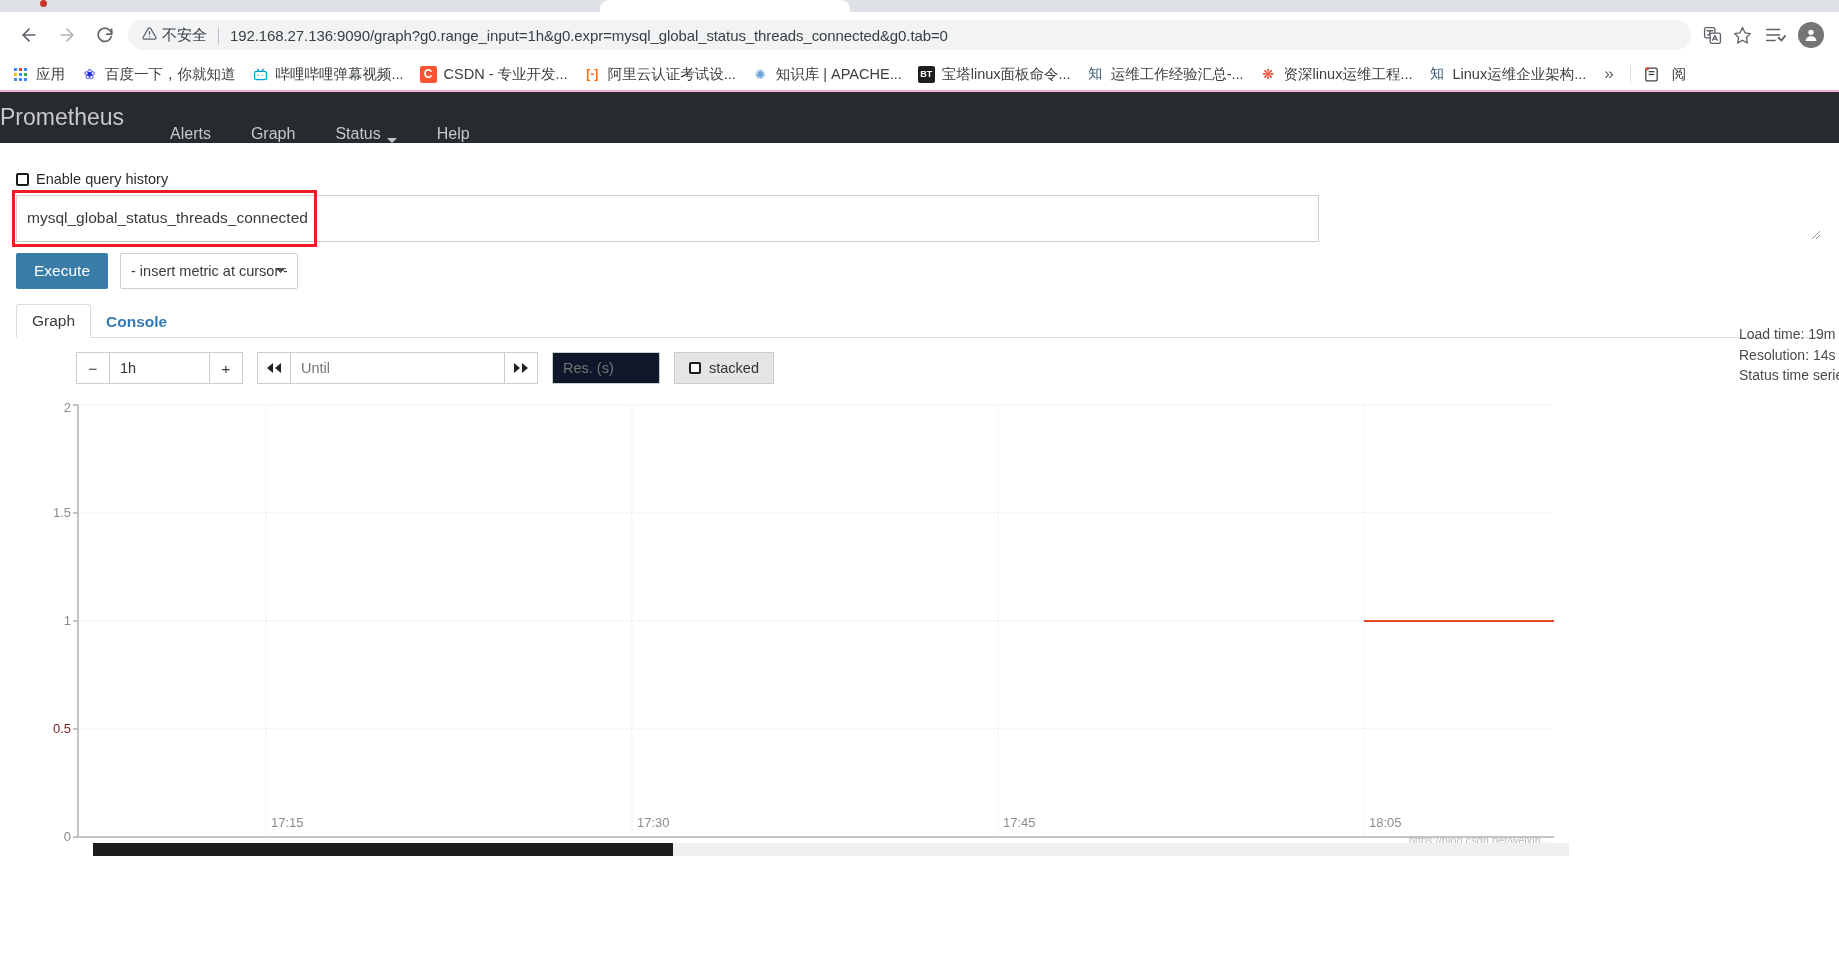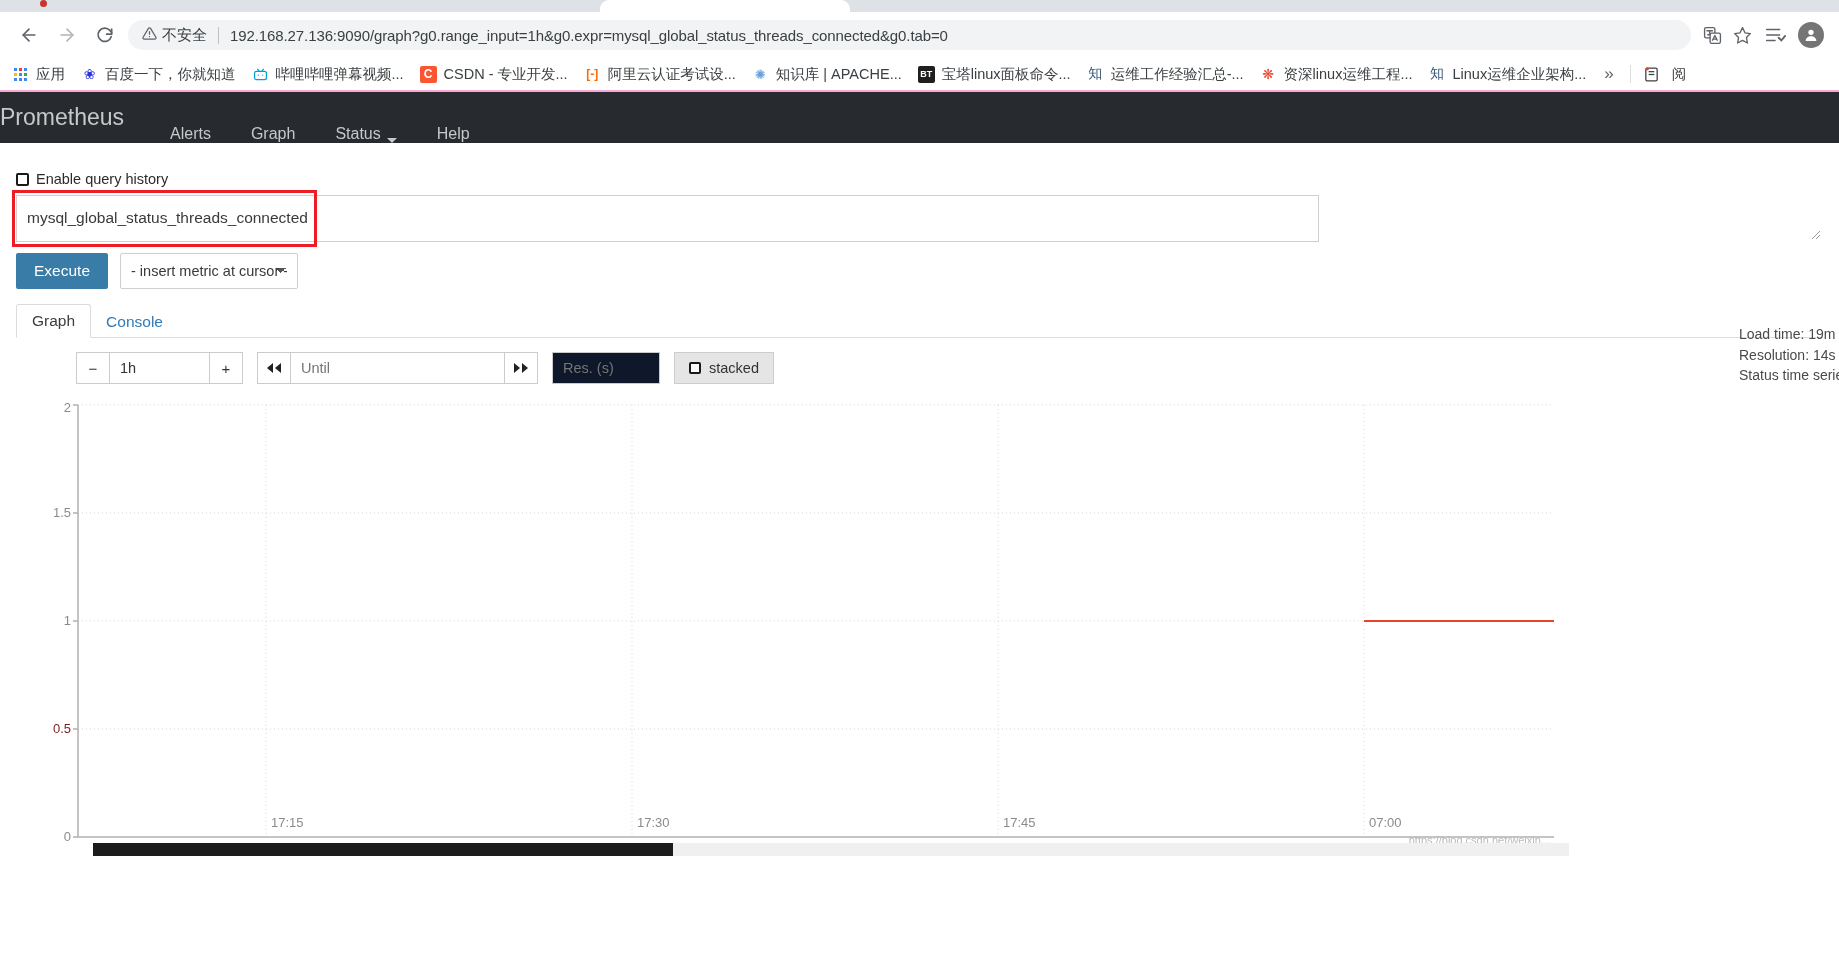--- a/index.html
+++ b/index.html
@@ -300,21 +300,21 @@
     position: relative;
     bottom: -1px;
   }
   .ptab.active {
     color: #3c3c3c;
     background: #fff;
     border: 1px solid #dcdcdc;
     border-bottom: 1px solid #fff;
     border-radius: 3px 3px 0 0;
   }
-  .ptab.inactive { color: #337ab7; }
+  .ptab.inactive { color: #337ab7; font-weight: bold; }
 
   
   #graph-controls {
     display: flex; align-items: center; gap: 0;
     padding: 14px 0 0 60px;
   }
   .ctl-group { display: flex; align-items: center; margin-right: 14px; }
   .ctl-btn {
     height: 32px; min-width: 34px;
     border: 1px solid #cccccc;
@@ -669,20 +669,20 @@
 
     <div style="position:absolute;left:0;top:0;width:40px;text-align:right;font-size:13px;color:#8b8b8b;">2</div>
     <div style="position:absolute;left:0;top:105px;width:40px;text-align:right;font-size:13px;color:#8b8b8b;">1.5</div>
     <div style="position:absolute;left:0;top:213px;width:40px;text-align:right;font-size:13px;color:#8b8b8b;">1</div>
     <div style="position:absolute;left:0;top:321px;width:40px;text-align:right;font-size:13px;color:#7f1d1d;">0.5</div>
     <div style="position:absolute;left:0;top:429px;width:40px;text-align:right;font-size:13px;color:#8b8b8b;">0</div>
 
     <div style="position:absolute;left:240px;top:415px;font-size:13px;color:#8b8b8b;">17:15</div>
     <div style="position:absolute;left:606px;top:415px;font-size:13px;color:#8b8b8b;">17:30</div>
     <div style="position:absolute;left:972px;top:415px;font-size:13px;color:#8b8b8b;">17:45</div>
-    <div style="position:absolute;left:1338px;top:415px;font-size:13px;color:#8b8b8b;">07:00</div>
+    <div style="position:absolute;left:1338px;top:415px;font-size:13px;color:#8b8b8b;">18:05</div>
 
     <div id="watermark">https://blog.csdn.net/weixin...</div>
 
     <div id="scrollbar-track"></div>
     <div id="scrollbar-thumb"></div>
   </div>
 </div>
 
 </body></html>

